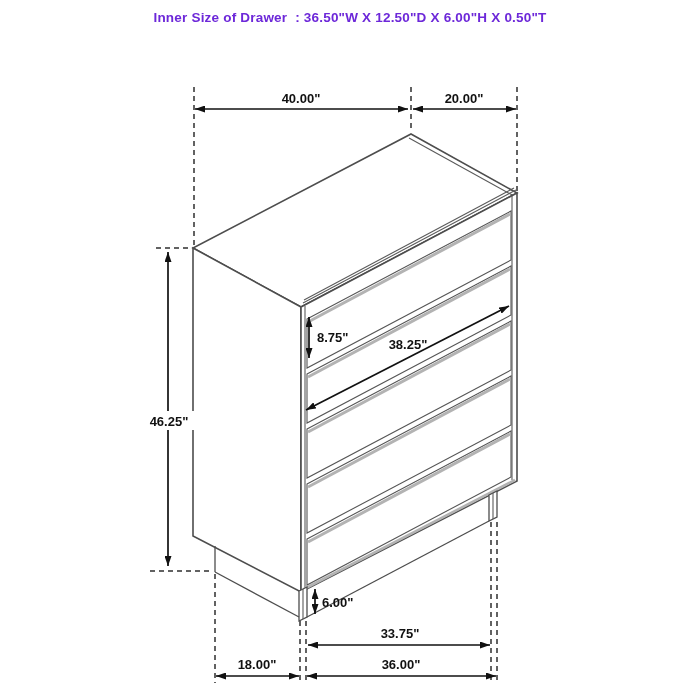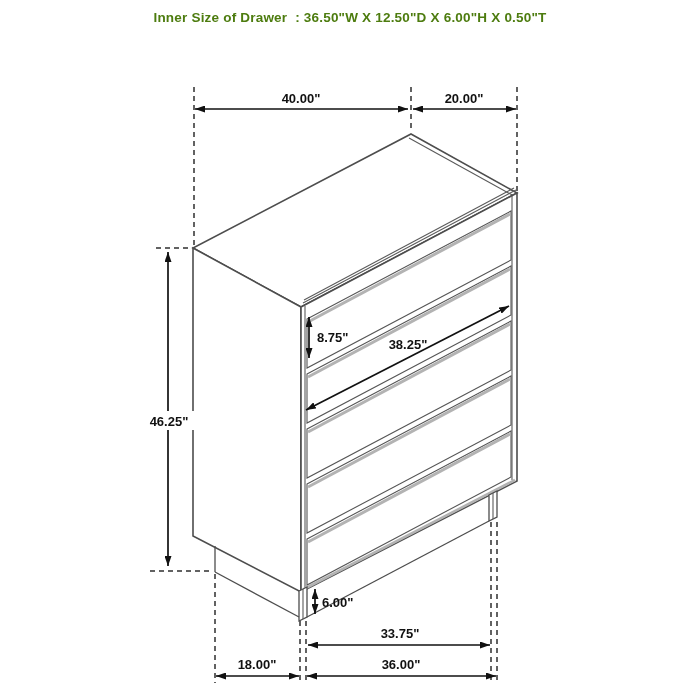--- a/index.html
+++ b/index.html
@@ -9,21 +9,21 @@
     background:#ffffff;
     font-family:"Liberation Sans", sans-serif;
     overflow:hidden;
   }
   .title{
     position:absolute;
     top:10px;left:0;right:0;
     text-align:center;
     font-size:13.5px;
     font-weight:700;
-    color:#4d7c0f;
+    color:#6d28d9;
     letter-spacing:0.2px;
     white-space:pre;
   }
   svg{position:absolute;left:0;top:0;}
   .dash{stroke:#2f2f2f;stroke-width:1.5;stroke-dasharray:5 4;fill:none;}
   .dim{stroke:#111111;stroke-width:1.7;fill:none;}
   .body-line{stroke:#4d4d4d;stroke-width:1.6;fill:#ffffff;}
   .detail-line{stroke:#5a5a5a;stroke-width:1.1;fill:none;}
   .drawer{stroke:#565656;stroke-width:1.1;fill:#ffffff;}
   .stripe{stroke:#b3b3b3;stroke-width:3;fill:none;}

